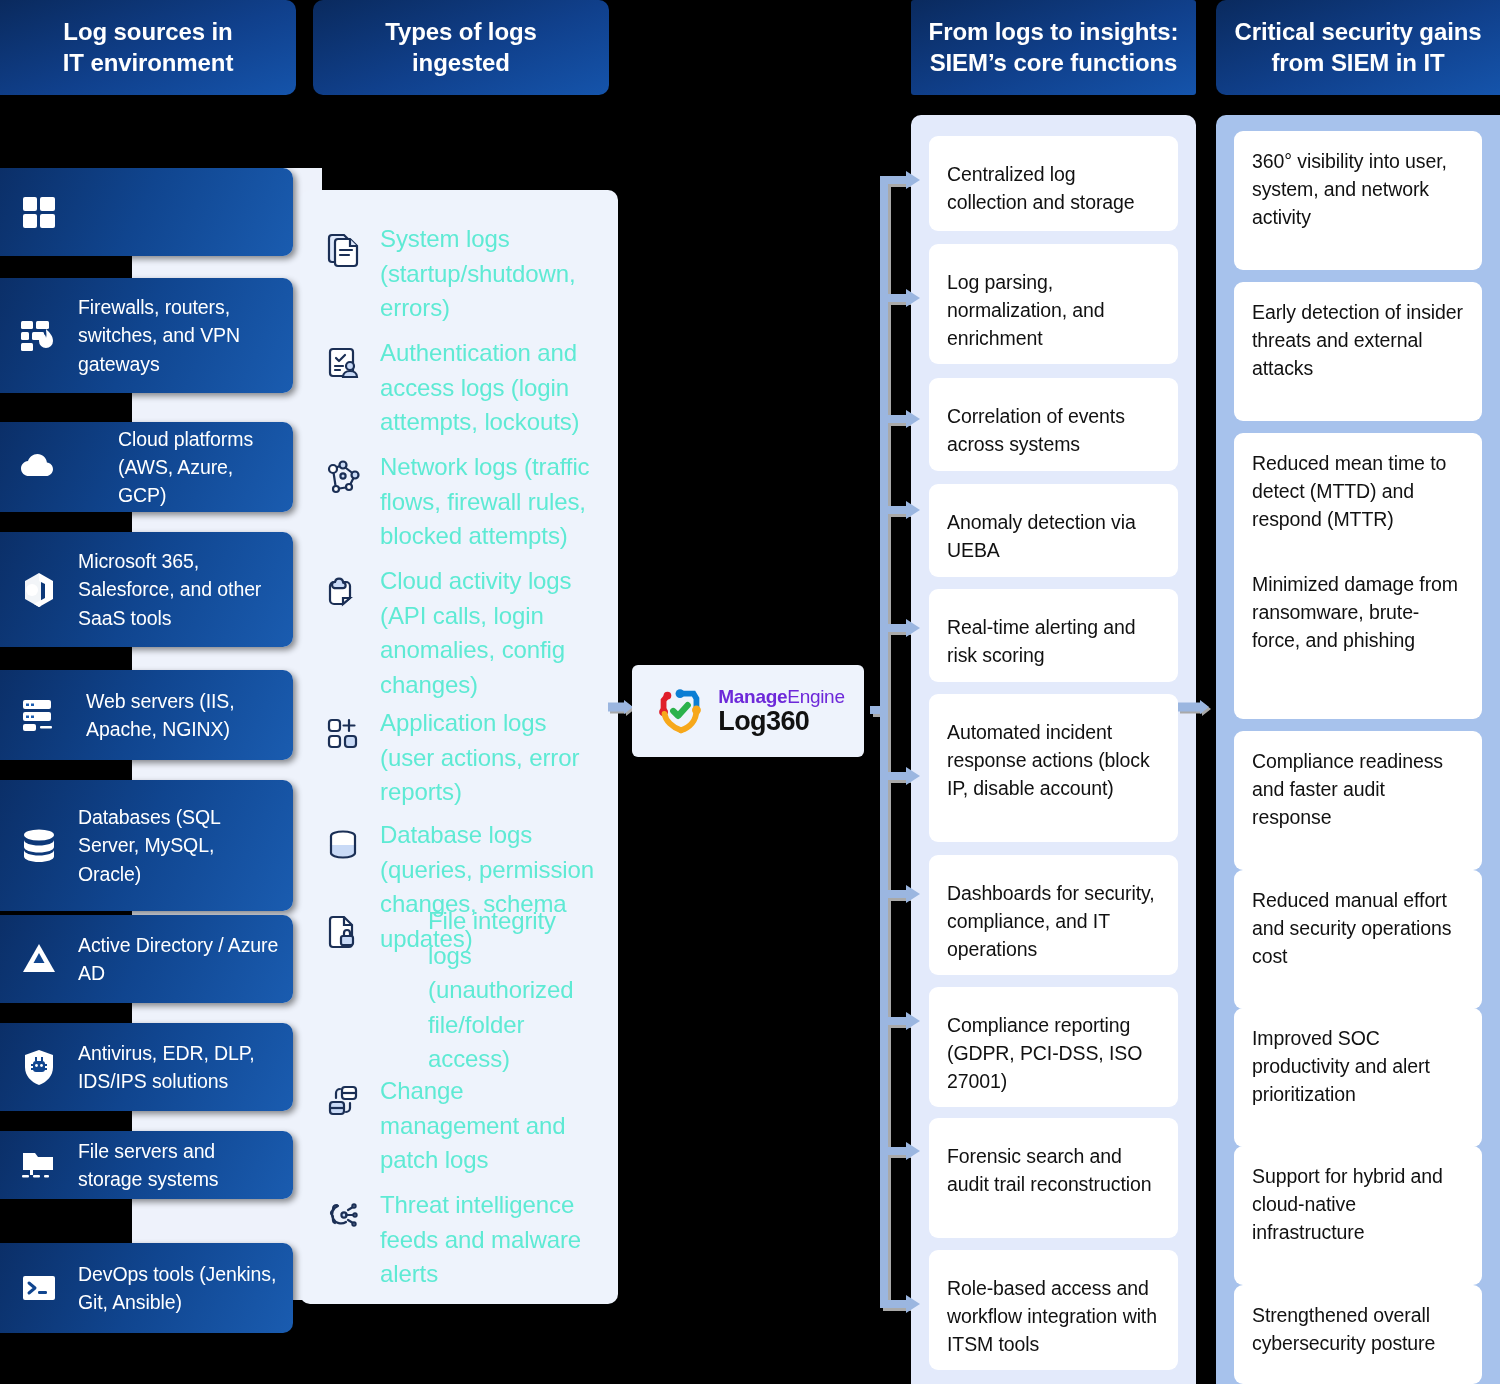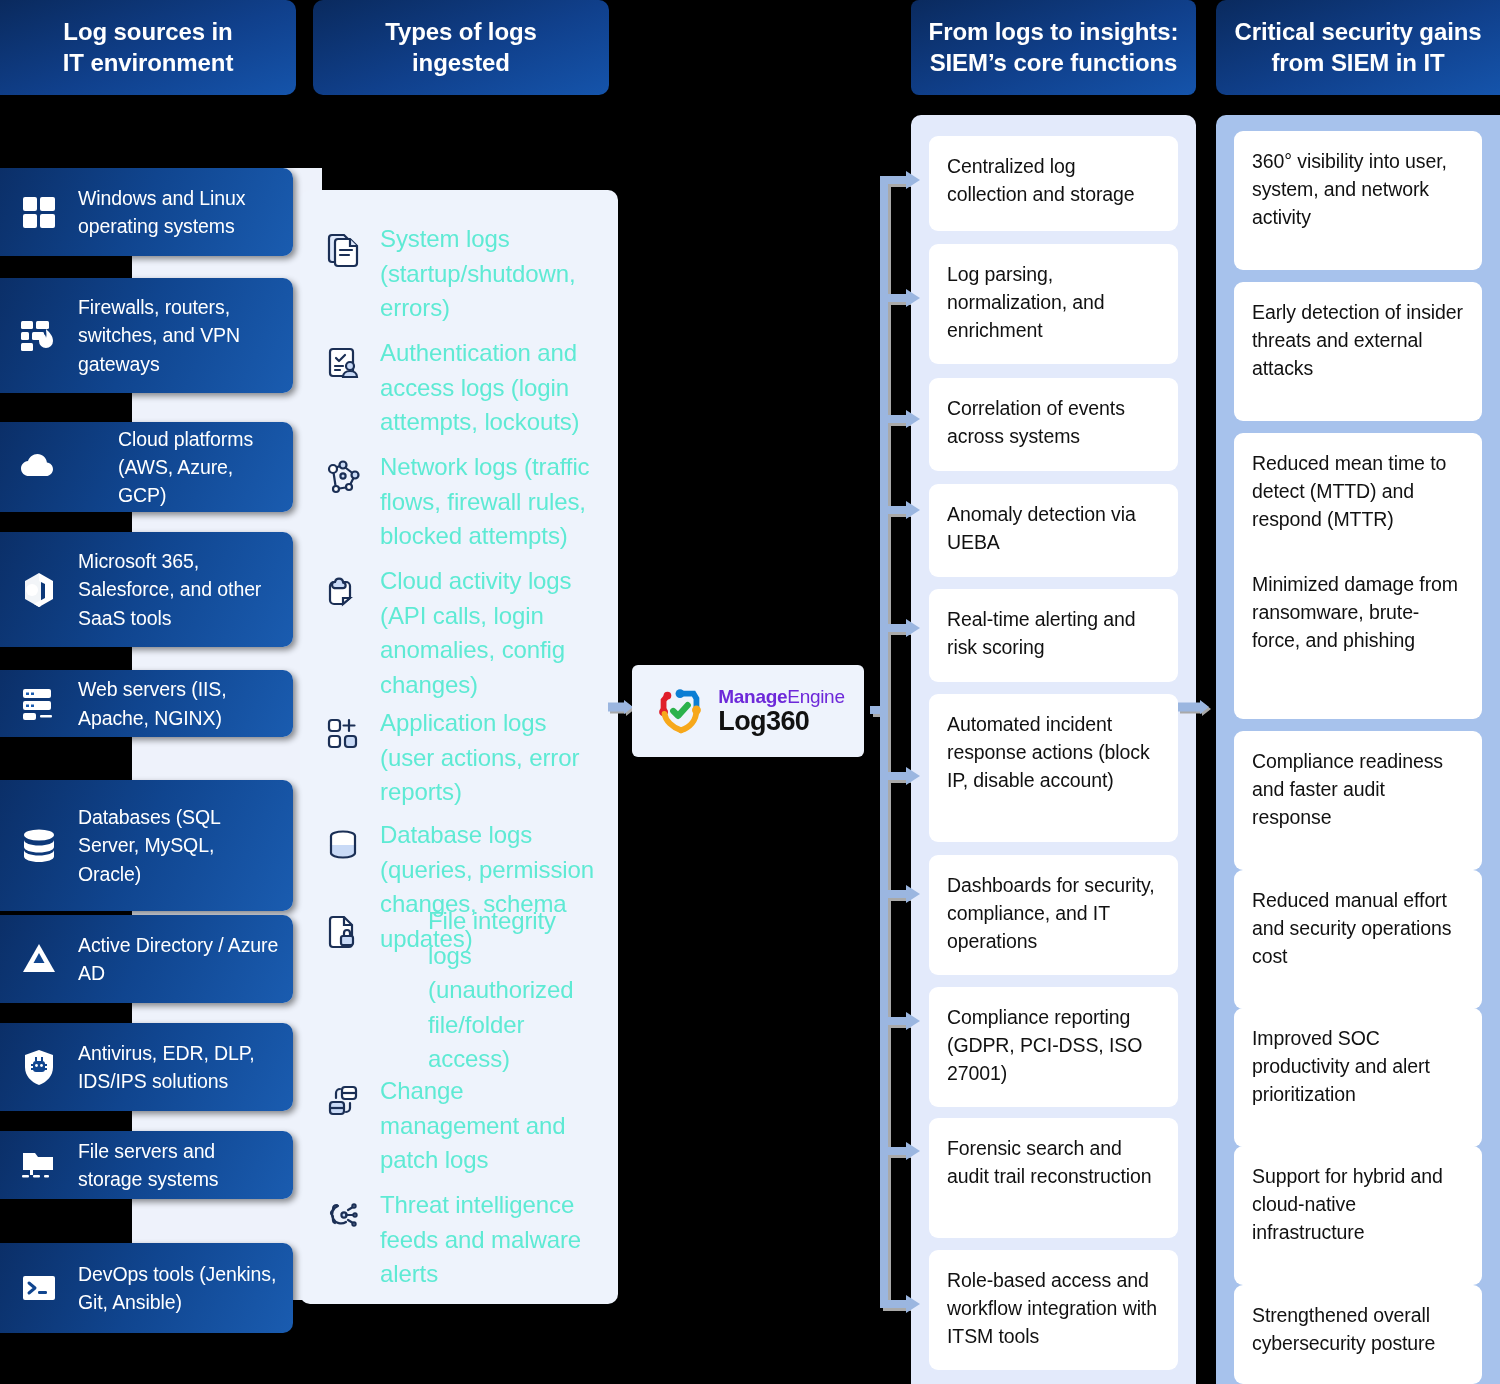--- a/index.html
+++ b/index.html
@@ -17,21 +17,21 @@
     background: linear-gradient(160deg, #0a2a5e 0%, #10408c 55%, #1554ab 100%);
     color: #ffffff;
     display: flex; align-items: center; justify-content: center;
     text-align: center;
     font-size: 24px; font-weight: bold; line-height: 1.28;
     letter-spacing: -0.1px;
   }
   .hdr span { display: block; }
   #hdr1 { left: 0;    top: 0; width: 296px; height: 95px; border-radius: 0 10px 10px 0; }
   #hdr2 { left: 313px; top: 0; width: 296px; height: 95px; border-radius: 10px; }
-  #hdr3 { left: 911px; top: 0; width: 285px; height: 95px; border-radius: 8px; }
+  #hdr3 { left: 911px; top: 0; width: 285px; height: 95px; border-radius: 3px; }
   #hdr4 { left: 1216px;top: 0; width: 284px; height: 95px; border-radius: 10px 0 0 10px; }
 
   
   .src {
     position: absolute; left: 0; width: 293px;
     background: linear-gradient(115deg, #0b2f68 0%, #10458f 48%, #1a5cb0 100%);
     border-radius: 0 10px 10px 0;
     display: flex; align-items: center;
     padding: 12px 14px 12px 16px;
     color: #fff;
@@ -75,21 +75,21 @@
 
   
   #panel3 {
     position: absolute; left: 911px; top: 115px; width: 285px; height: 1269px;
     background: #e3eafb; border-radius: 10px 10px 0 0;
     z-index: 3;
   }
   .fn {
     position: absolute; left: 929px; width: 249px;
     background: #ffffff; border-radius: 9px;
-    padding: 16px 18px;
+    padding: 24px 18px;
     font-size: 19.5px; line-height: 1.44; color: #111; letter-spacing:-0.1px;
     z-index: 6;
   }
 
   
   #panel4 {
     position: absolute; left: 1216px; top: 115px; width: 284px; height: 1269px;
     background: #a7c2ec; border-radius: 10px 0 0 0;
     z-index: 3;
   }
@@ -141,21 +141,20 @@
     <span class="ico">
       <svg width="40" height="40" viewBox="0 0 40 40">
           <g fill="#fff">
         <rect x="4" y="5" width="14" height="14" rx="2"></rect>
             <rect x="21" y="5" width="15" height="14" rx="2"></rect>
         <rect x="4" y="22" width="14" height="14" rx="2"></rect>
             <rect x="21" y="22" width="15" height="14" rx="2"></rect>
       </g>
         </svg>
       </span>
-    <span class="txt">Windows and Linux operating systems</span>
   </div>
 
   <div class="src" style="top:278px;height:115px;">
     <span class="ico">
       <svg width="42" height="42" viewBox="0 0 42 42">
           <g fill="#fff">
         <rect x="3" y="6" width="12" height="8" rx="1.5"></rect>
             <rect x="18" y="6" width="13" height="8" rx="1.5"></rect>
         <rect x="3" y="17" width="8" height="8" rx="1.5"></rect>
             <rect x="14" y="17" width="12" height="8" rx="1.5"></rect>
@@ -182,21 +181,21 @@
           <g fill="#fff">
         <path d="M21 4l14 8v18l-14 8-5-3 11-6V15l-6-3z"></path>
         <path d="M21 4L7 12v18l14 8 2-1V12l-2-1z" opacity=".95"></path>
         <circle cx="14" cy="21" r="6"></circle>
       </g>
         </svg>
       </span>
     <span class="txt">Microsoft 365, Salesforce, and other SaaS tools</span>
   </div>
 
-  <div class="src" style="top:670px;height:67px;">
+  <div class="src" style="top:670px;height:90px;gap:8px;">
     <span class="ico">
       <svg width="42" height="42" viewBox="0 0 42 42">
           <g fill="#fff">
         <rect x="5" y="6" width="28" height="9" rx="2"></rect>
             <rect x="5" y="18" width="28" height="9" rx="2"></rect>
         <rect x="5" y="30" width="13" height="7" rx="2"></rect>
         <rect x="22" y="32" width="12" height="2.5" rx="1"></rect>
       </g>
           <g fill="#1a5cb0">
         <rect x="8" y="9.5" width="3" height="2.5"></rect>

